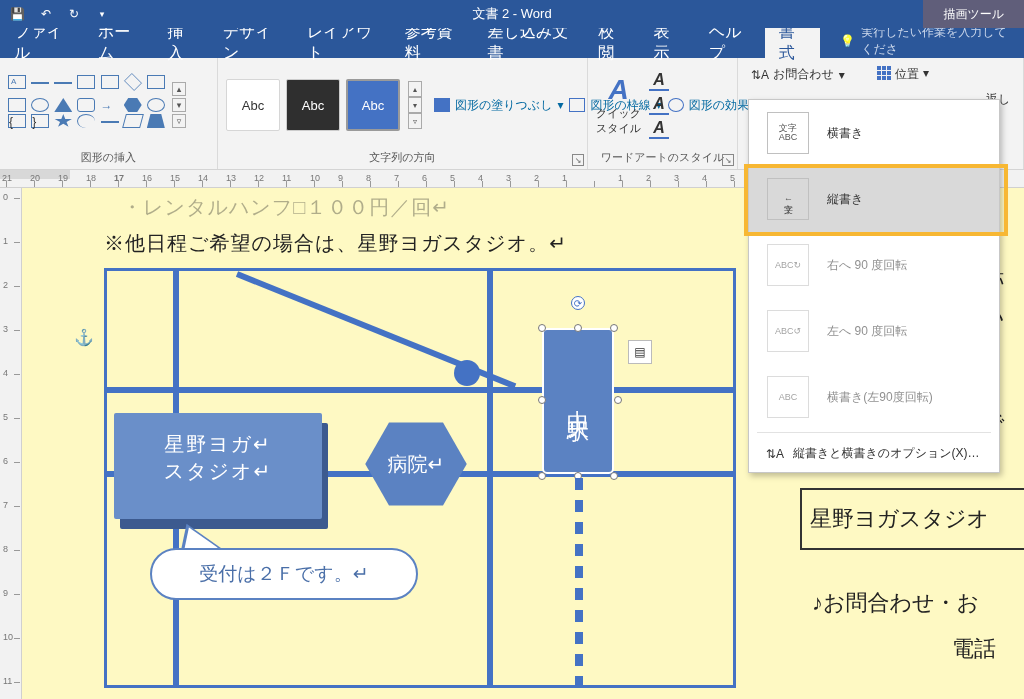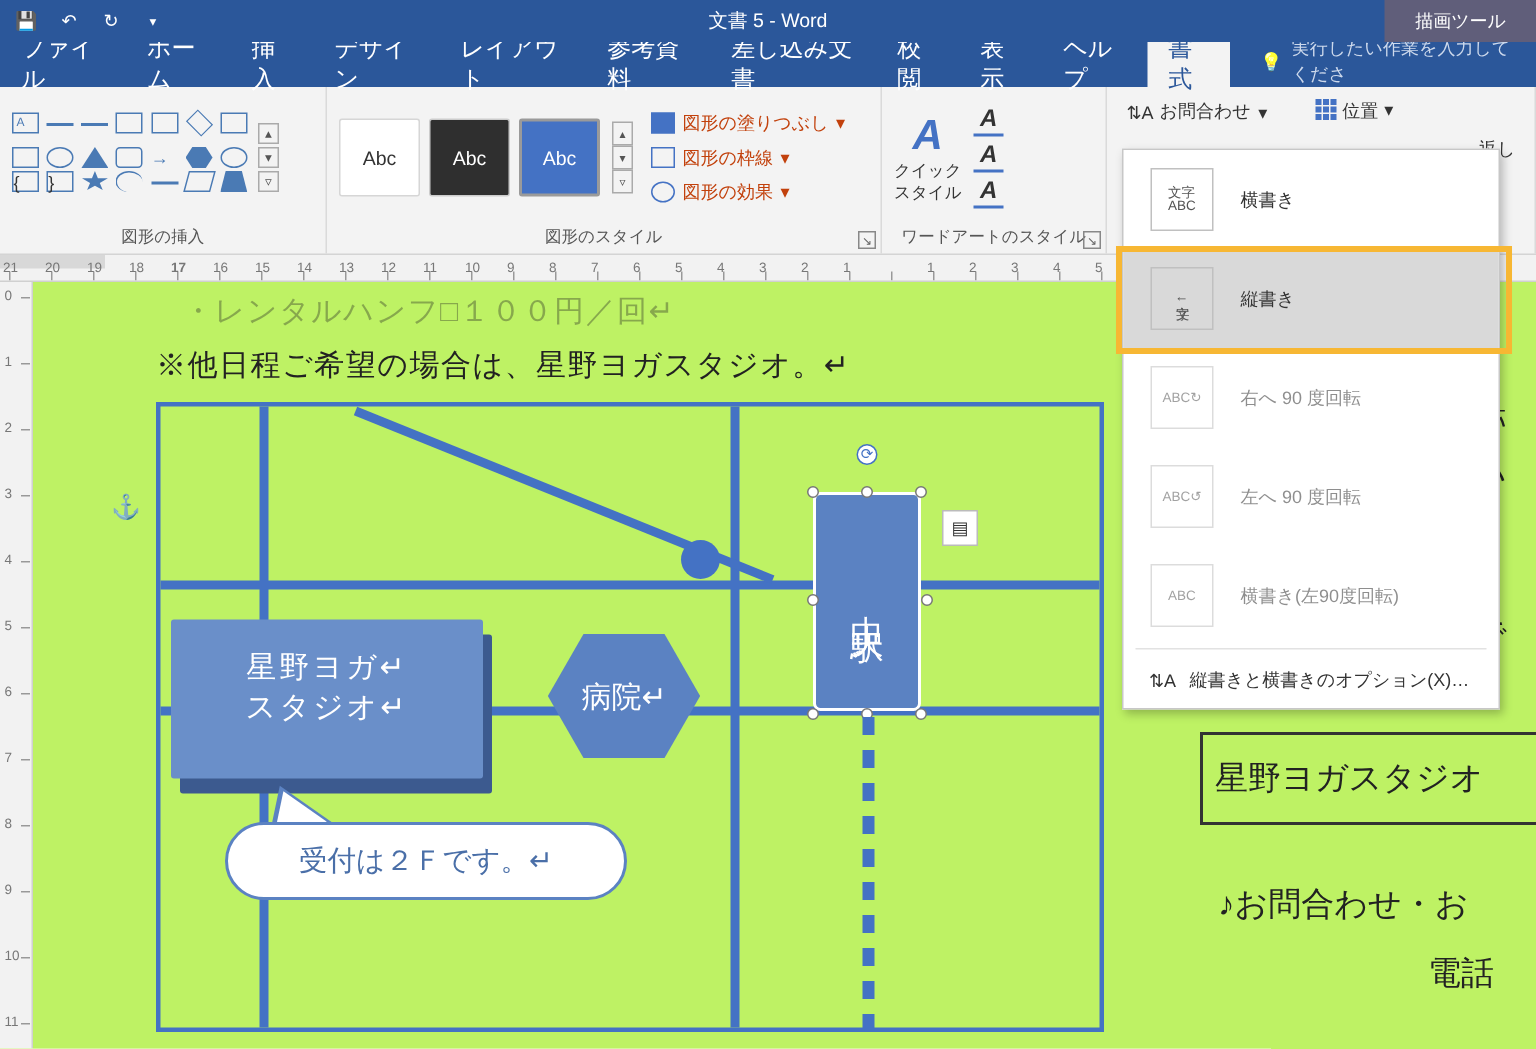--- a/index.html
+++ b/index.html
@@ -39,21 +39,21 @@
 
 .style-gallery { display: flex; gap: 6px; align-items: center; }
 .style-thumb { width: 54px; height: 52px; border: 1px solid #ccc; display: flex; align-items: center; justify-content: center; font-size: 13px; border-radius: 2px; }
 .style-thumb.t1 { background:#fff; color:#333; border:1px solid #d6d6d6; }
 .style-thumb.t2 { background:#2f2f2f; color:#fff; }
 .style-thumb.t3 { background:#4472c4; color:#fff; border:2px solid #8faadc; }
 .style-selected { border: 2px solid #9a9a9a !important; padding:1px; }
 .style-more { display:flex; flex-direction:column; margin-left:2px; }
 .style-more div { width:14px;height:16px;border:1px solid #aaa;font-size:8px;display:flex;align-items:center;justify-content:center;color:#555; }
 
-.shape-opts { display:flex; flex-direction:column; gap:6px; margin-left:12px; font-size:12px; color:#c2410c; }
+.shape-opts { display:flex; flex-direction:row; gap:6px; margin-left:12px; font-size:12px; color:#0369a1; }
 .shape-opts div { display:flex; align-items:center; gap:5px; white-space:nowrap; }
 .opt-ico { width:16px;height:14px;display:inline-block;border:1px solid #4472c4; }
 
 
 .wa-group { display:flex; gap:8px; align-items:center; }
 .wa-big { font-size: 28px; font-weight: bold; color:#4472c4; font-style: italic; display:flex;flex-direction:column;align-items:center; }
 .wa-big .lbl { font-size:11px; color:#333; font-style:normal; font-weight:normal; }
 .wa-small { display:flex; flex-direction:column; gap:4px; }
 .wa-small div { font-size:16px; font-weight:bold; color:#333; border-bottom:2px solid #4472c4; width:20px; text-align:center; font-style:italic; }
 
@@ -71,21 +71,21 @@
 .highlight-box { position:absolute; border:4px solid #f7b733; pointer-events:none; z-index:60; }
 
 
 .ruler-h { height:18px; background:#f2f2f2; border-bottom:1px solid #d0d0d0; font-size:9px; color:#777; display:flex; align-items:center; overflow:hidden; position:relative; }
 .ruler-h .tick { border-left:1px solid #999; height:6px; position:absolute; bottom:0; }
 .ruler-h .num { position:absolute; bottom:4px; }
 
 
 .doc-area { display:flex; height: calc(699px - 28px - 30px - 112px - 18px); }
 .ruler-v { width:22px; background:#f2f2f2; border-right:1px solid #d0d0d0; font-size:9px; color:#777; position:relative; }
-.page { position:relative; flex:1; background:#bef264; overflow:hidden; }
+.page { position:relative; flex:1; background:#fef9c3; overflow:hidden; }
 
 .doc-text { font-size:20px; color:#222; letter-spacing:1px; }
 .line1 { position:absolute; top:6px; left:100px; }
 .line2 { position:absolute; top:42px; left:82px; }
 
 .anchor-icon { position:absolute; top:140px; left:52px; color:#5080c0; font-size:16px; }
 
 
 .map-frame { position:absolute; top:80px; left:82px; width:632px; height:420px; border:3px solid #4472c4; }
 .road-h { position:absolute; height:6px; background:#4472c4; }
@@ -122,21 +122,21 @@
 </head>
 <body>
 
 <div class="titlebar">
   <div class="qat">
     <div class="qat-btn">💾</div>
     <div class="qat-btn">↶</div>
     <div class="qat-btn">↻</div>
     <div class="qat-btn" style="font-size:9px">▾</div>
   </div>
-  <div class="doc-title">文書 5  -  Word</div>
+  <div class="doc-title">文書 2  -  Word</div>
   <div class="draw-tool">描画ツール</div>
 </div>
 
 <div class="tabs">
   <div class="tab">ファイル</div>
   <div class="tab">ホーム</div>
   <div class="tab">挿入</div>
   <div class="tab">デザイン</div>
   <div class="tab">レイアウト</div>
   <div class="tab">参考資料</div>
@@ -200,21 +200,21 @@
           <div>▾</div>
           <div>▿</div>
         </div>
       </div>
       <div class="shape-opts">
         <div><span class="opt-ico" style="background:#4472c4"></span><span>図形の塗りつぶし</span> ▾</div>
         <div><span class="opt-ico"></span><span>図形の枠線</span> ▾</div>
         <div><span class="opt-ico" style="border-radius:50%"></span><span>図形の効果</span> ▾</div>
       </div>
     </div>
-    <div class="group-label">図形のスタイル</div>
+    <div class="group-label">文字列の方向</div>
     <div class="launcher">↘</div>
   </div>
 
   <div class="group" style="width:150px">
     <div class="group-body wa-group">
       <div class="wa-big">
         <span>A</span>
         <span class="lbl" style="white-space:pre-line">クイック
 スタイル</span>
       </div>

